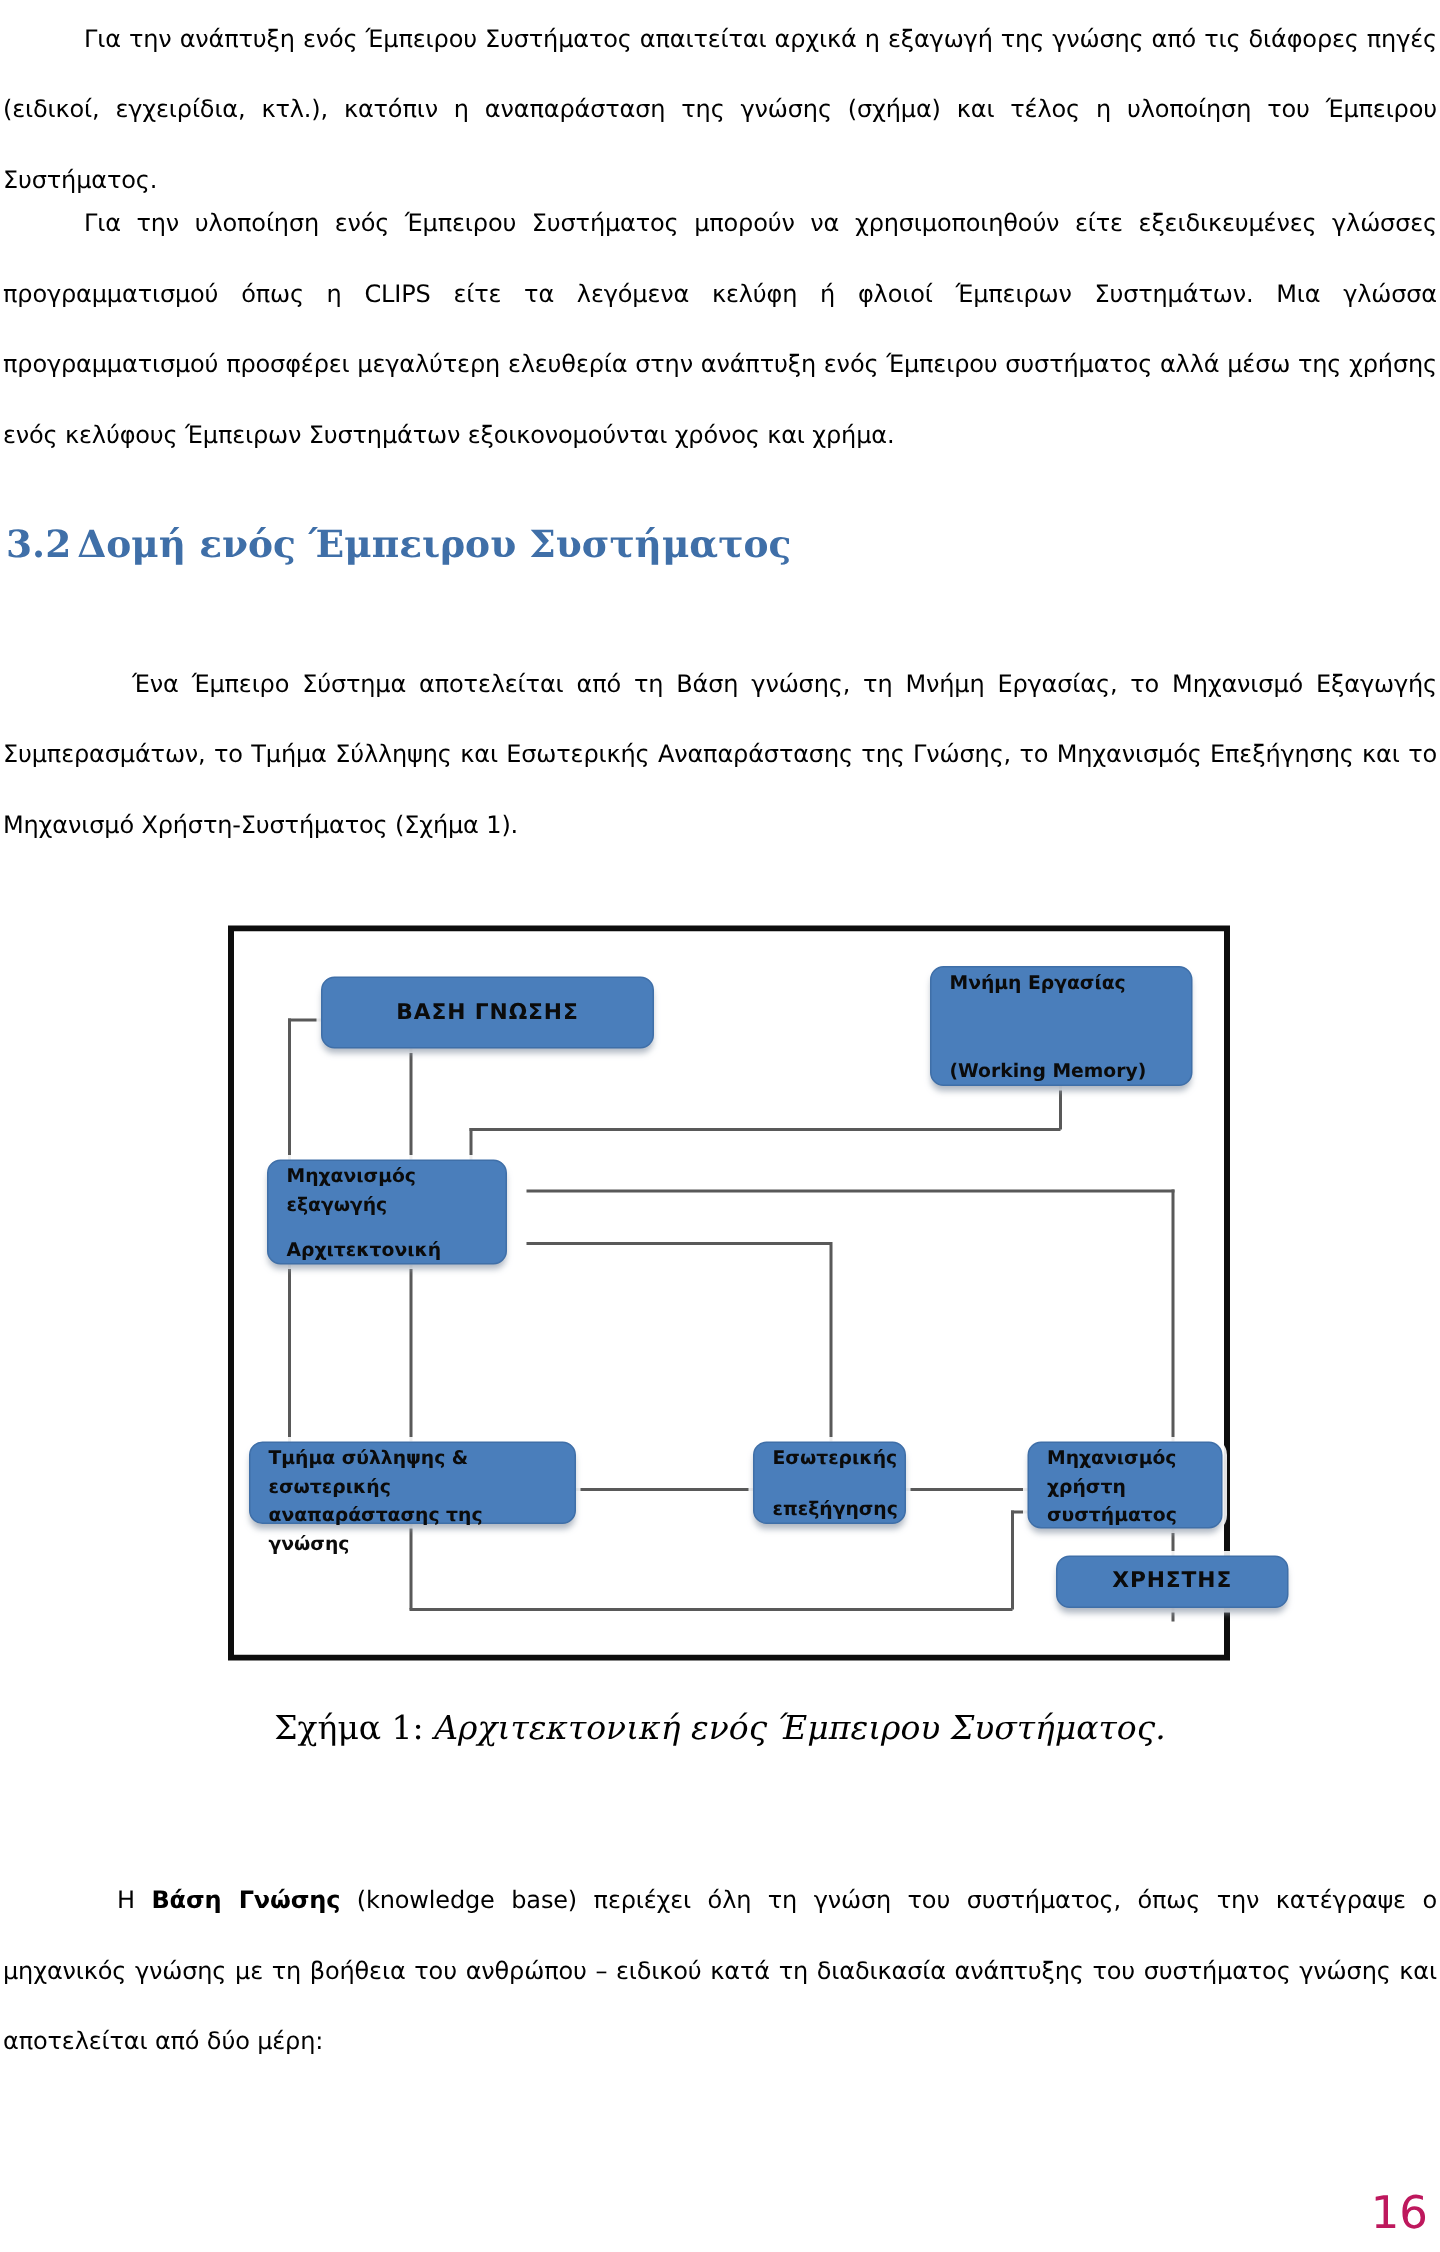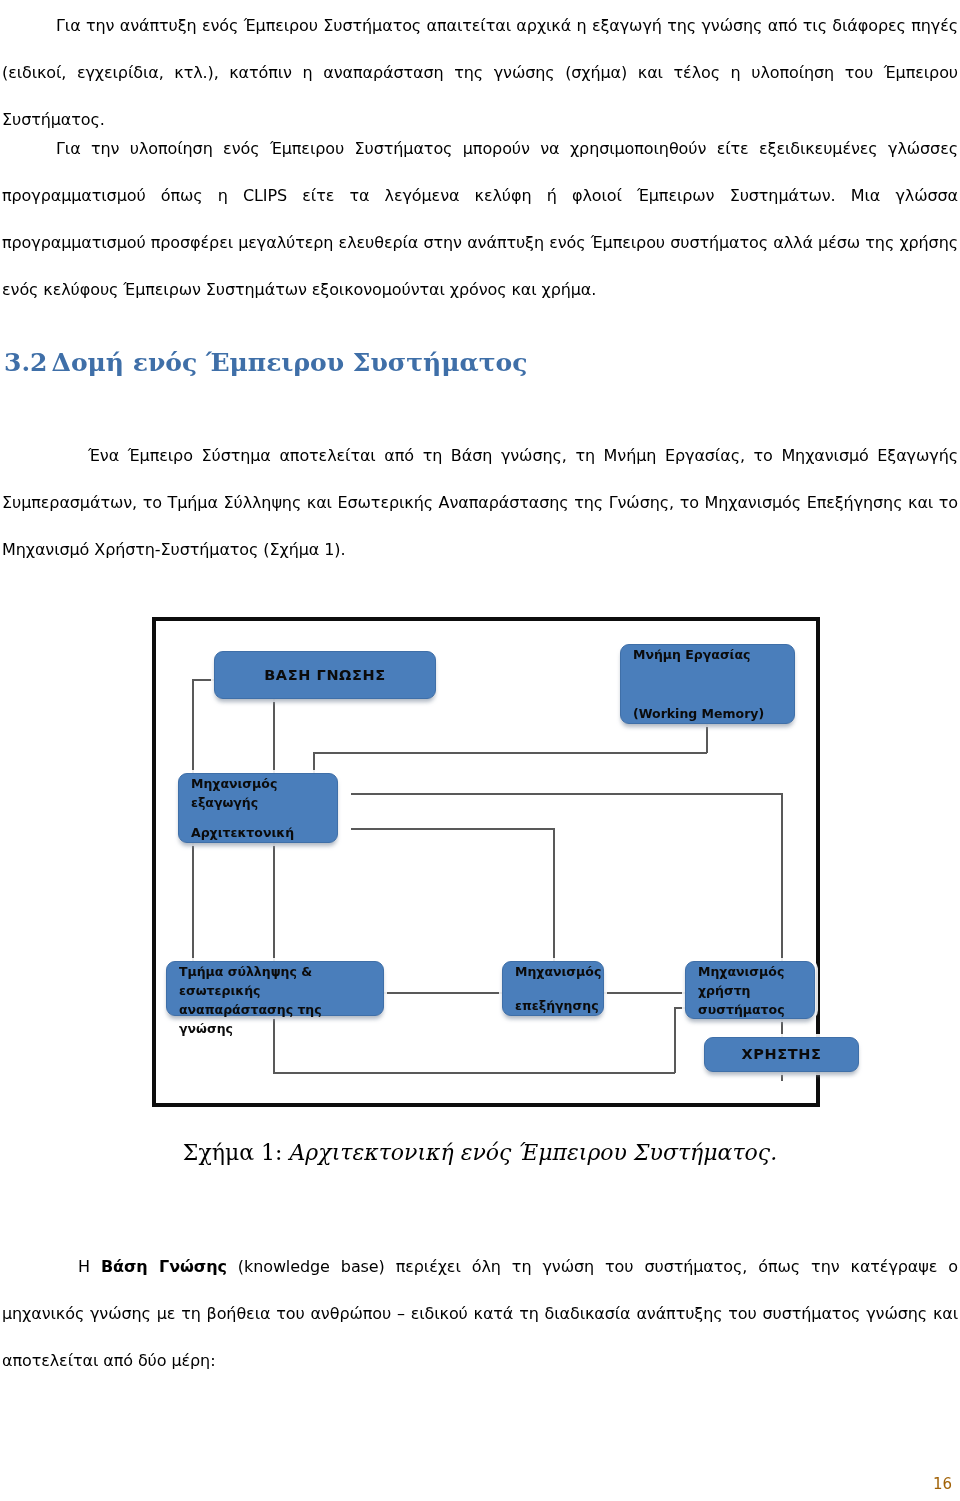--- a/index.html
+++ b/index.html
@@ -110,22 +110,22 @@
   }
   .caption .cap-lbl { font-style: normal; }
   .caption .cap-txt { font-style: italic; }
 
   
   .pagenum {
     position: absolute;
     right: 8px;
     bottom: 8px;
     font-family: "DejaVu Sans", sans-serif;
-    font-size: 15px;
-    color: #a16207;
+    font-size: 30px;
+    color: #be185d;
     margin-top: 26px;
   }
 
   .b { font-weight: bold; }
 </style>
 </head>
 <body>
 
 <div class="page">
 
@@ -190,21 +190,21 @@
         <span class="ln">Μηχανισμός εξαγωγής</span>
         <span class="ln">Αρχιτεκτονική</span>
       </div>
 
       <div class="node left" style="left:10px; top:340px; width:218px; height:55px;">
         <span class="ln">Τμήμα σύλληψης &amp; εσωτερικής</span>
         <span class="ln">αναπαράστασης της γνώσης</span>
       </div>
 
       <div class="node left" style="left:346px; top:340px; width:102px; height:55px;">
-        <span class="ln">Μηχανισμός</span>
+        <span class="ln">Εσωτερικής</span>
         <span class="ln">επεξήγησης</span>
       </div>
 
       <div class="node left" style="left:529px; top:340px; width:130px; height:58px;">
         <span class="ln">Μηχανισμός χρήστη</span>
         <span class="ln">συστήματος</span>
       </div>
 
       <div class="node center" style="left:548px; top:416px; width:155px; height:35px;">
         <span class="ln big">ΧΡΗΣΤΗΣ</span>

